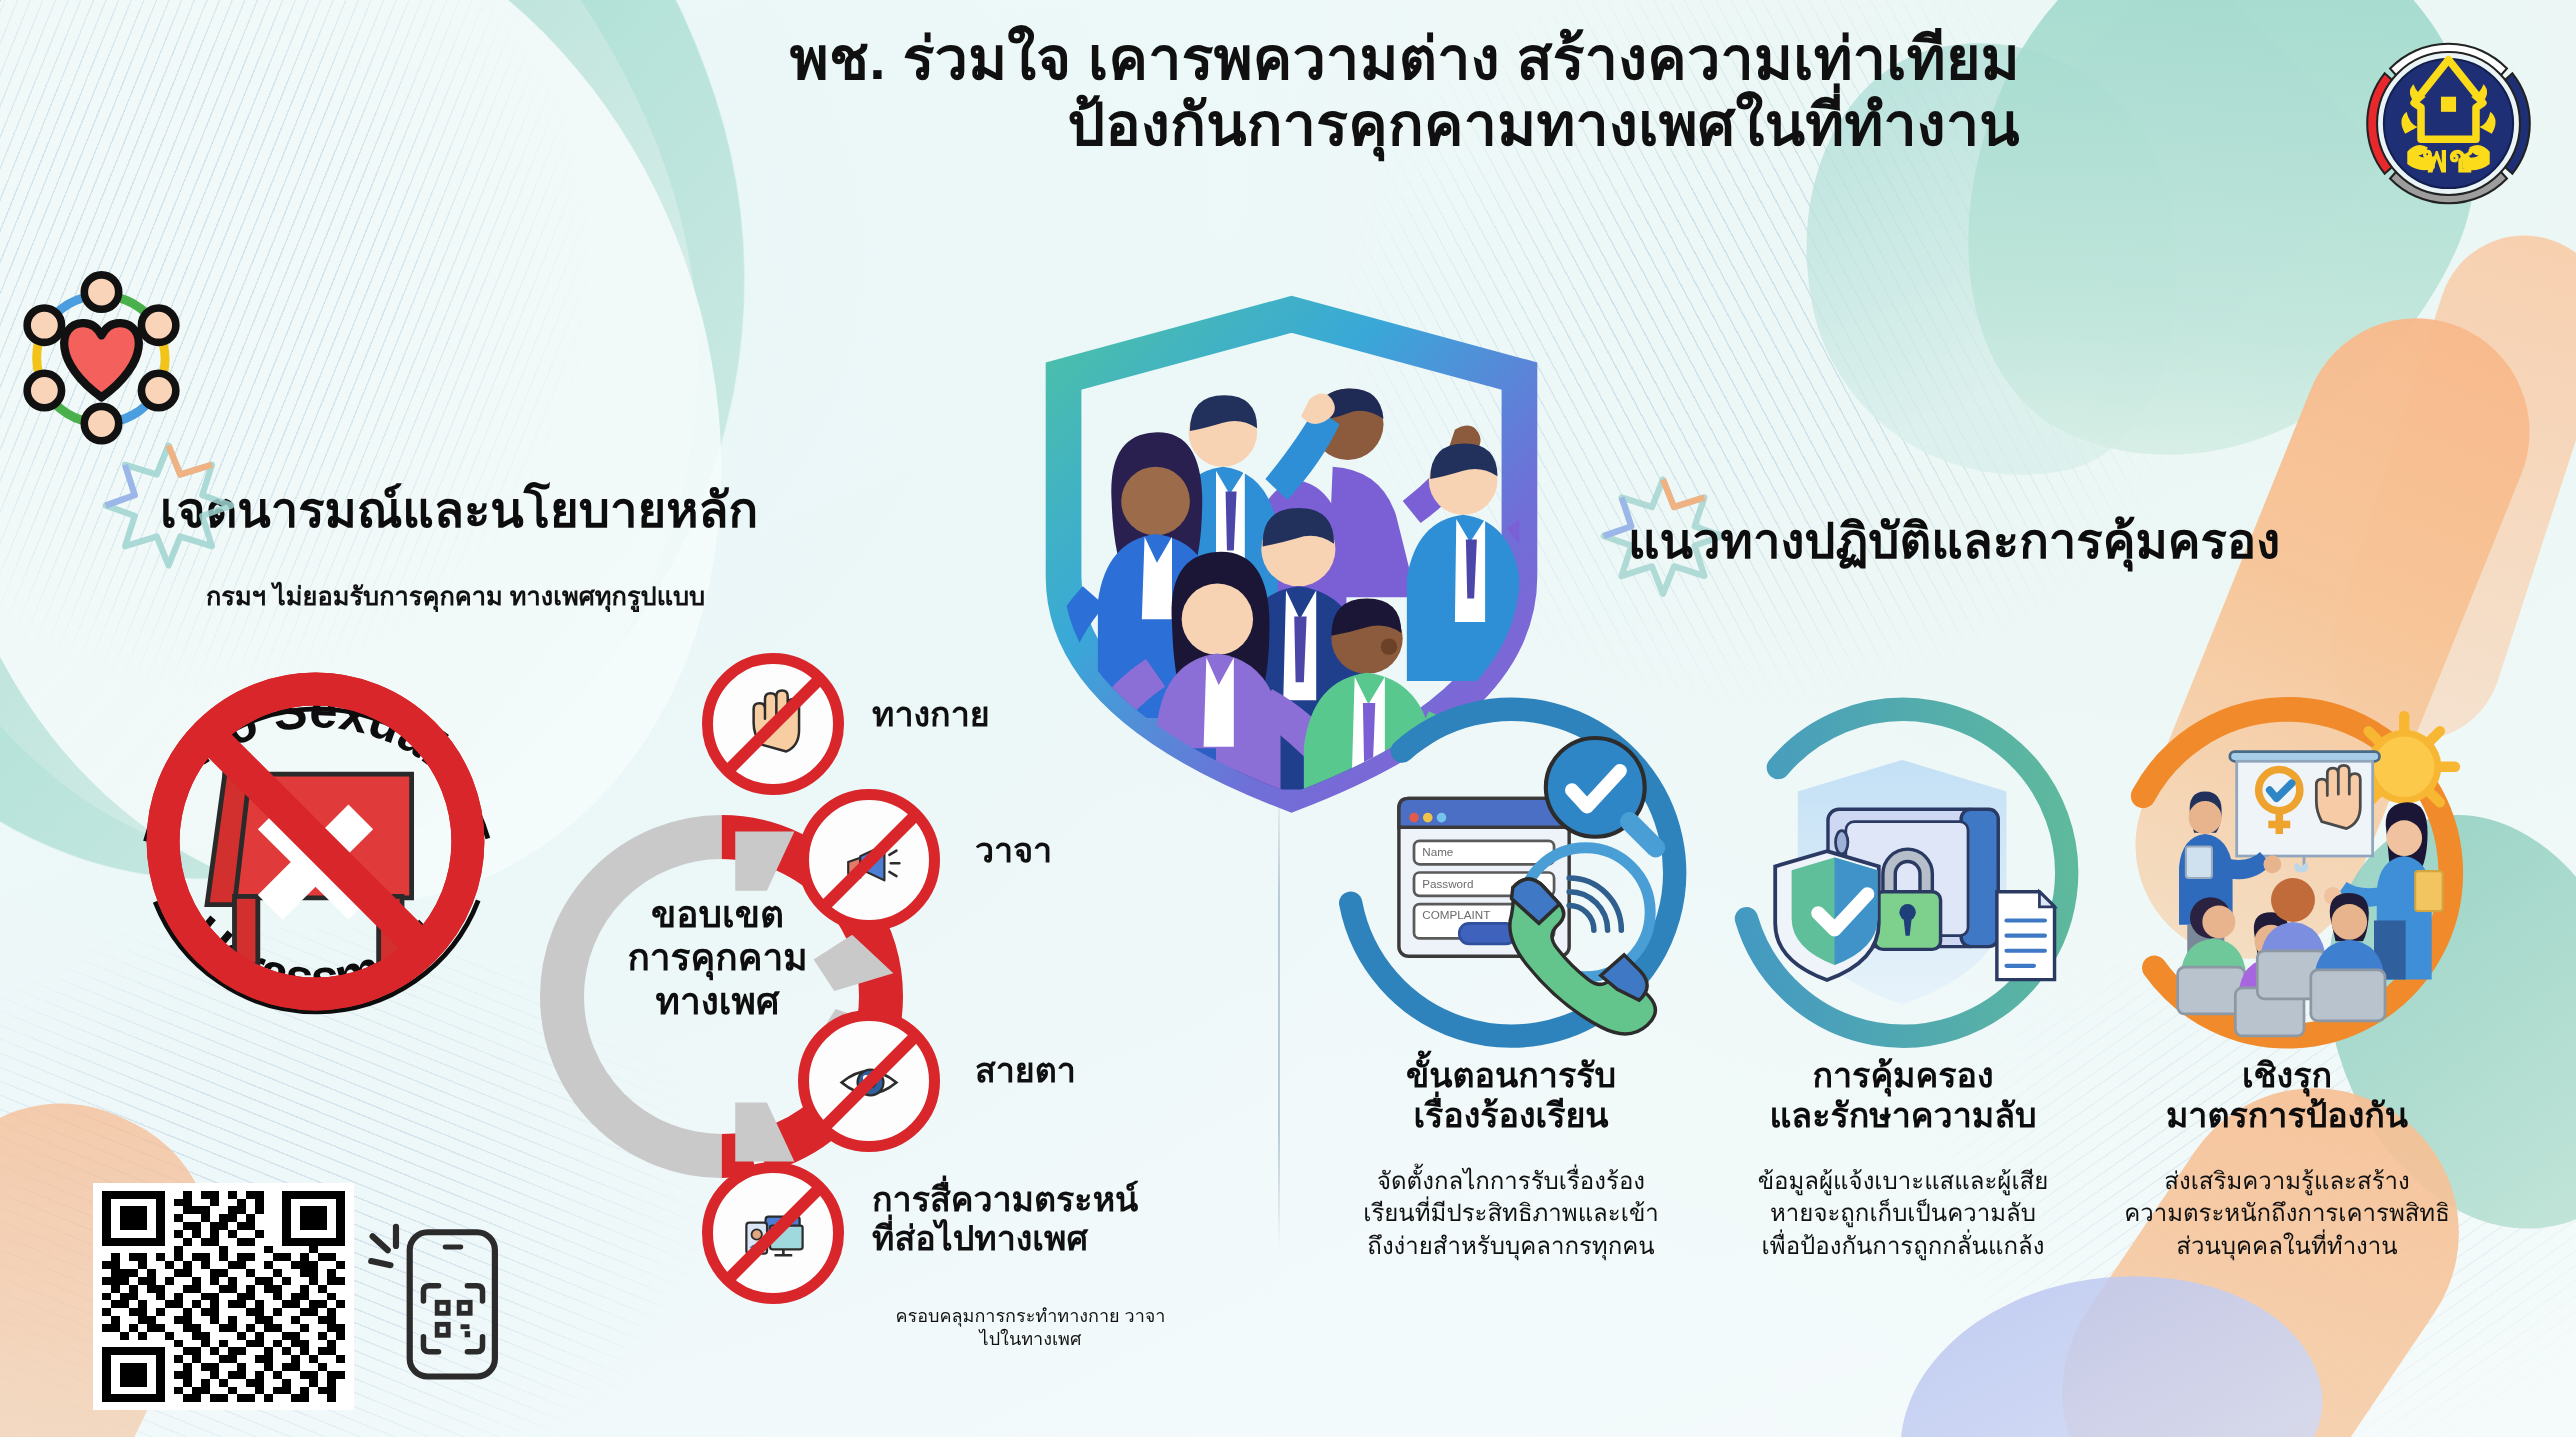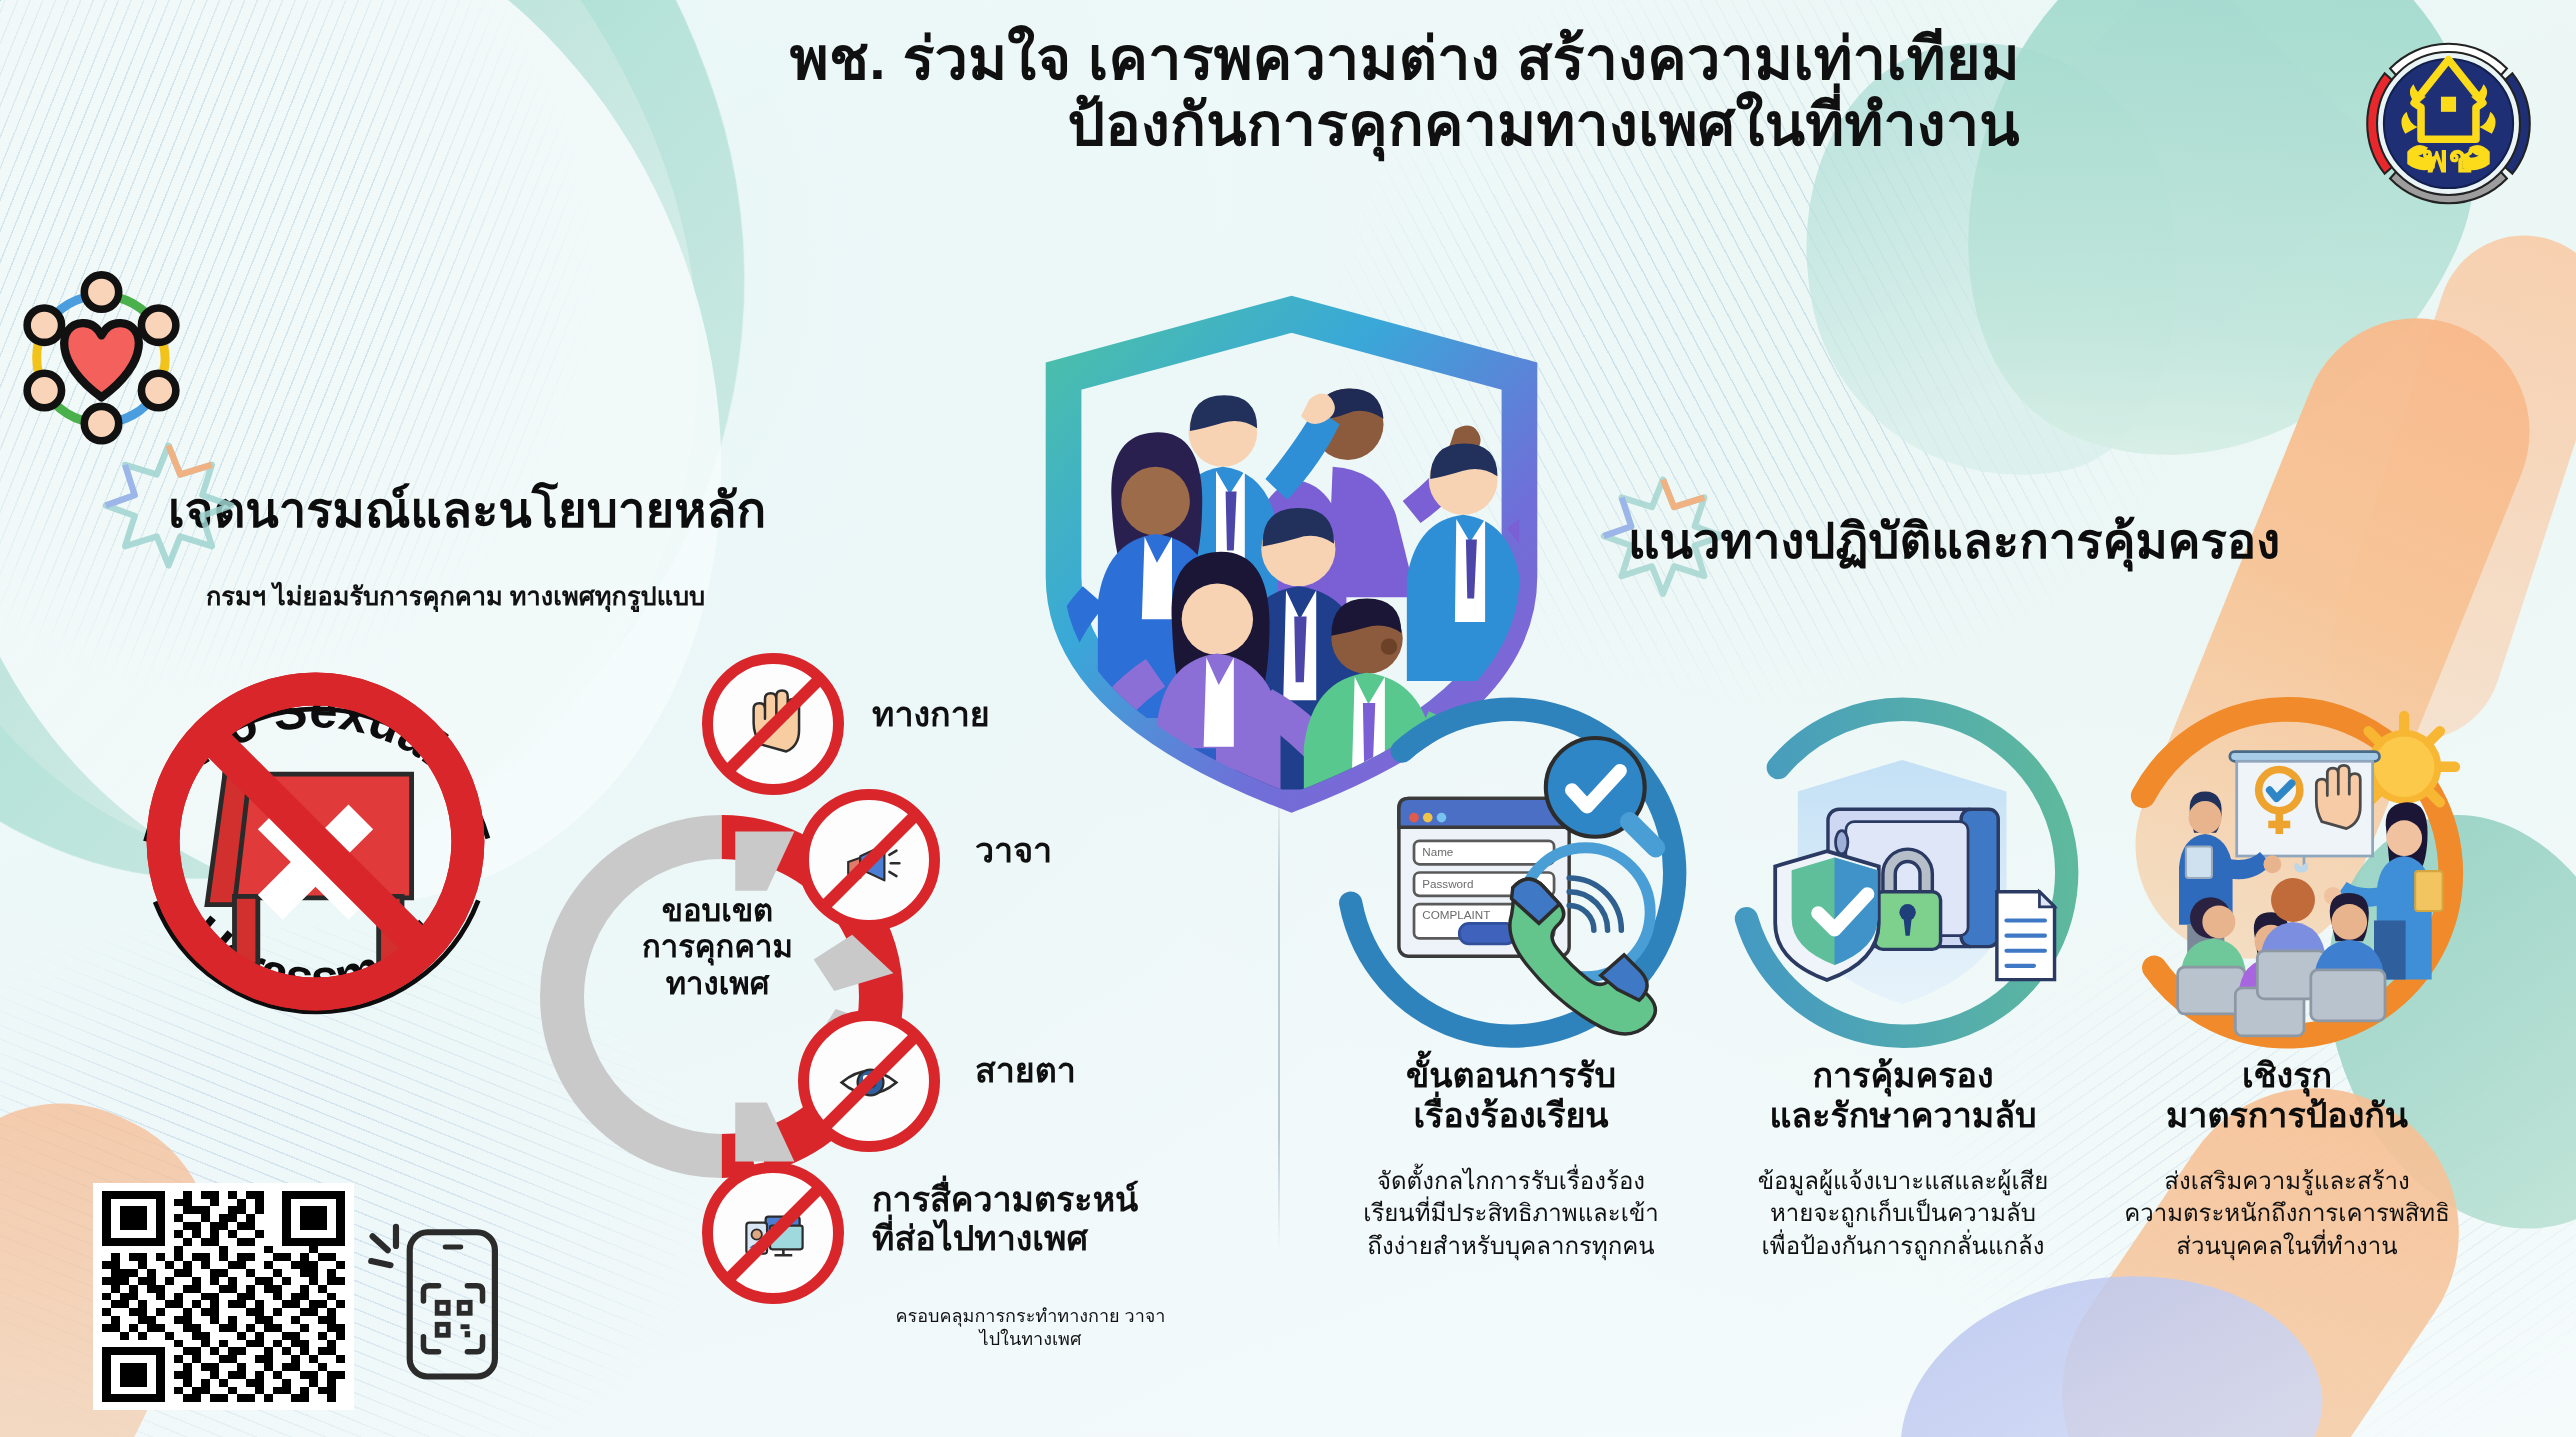--- a/index.html
+++ b/index.html
@@ -124,41 +124,41 @@
 
   .logo{position:absolute;left:2342px;top:17px;width:213px;height:213px;}
 
   .heart-icon{position:absolute;left:12.4px;top:268px;width:179px;height:179px;}
 
   
   .sec-head{
     position:absolute;font-weight:700;color:#0d0d0d;
     font-size:49px;white-space:nowrap;line-height:1;
   }
-  .sec-left{left:168px;top:486px;}
+  .sec-left{left:160px;top:486px;}
   .sec-sub{
     position:absolute;left:206px;top:576px;
     font-size:25.4px;font-weight:700;color:#121212;white-space:nowrap;
   }
   .sec-right{left:1628px;top:517px;}
 
   .divider{
     position:absolute;left:1278px;top:776px;width:2.1px;height:474px;
     background:linear-gradient(180deg,rgba(150,170,180,0),rgba(140,165,180,.55) 25%,rgba(140,165,180,.55) 75%,rgba(150,170,180,0));
   }
 
   
   .stamp{position:absolute;left:137px;top:663px;width:357px;height:357px;}
   .arc-text{position:absolute;left:96px;top:635px;width:440px;height:440px;}
 
   
   .donut{position:absolute;left:529px;top:804px;width:385px;height:385px;}
   .donut-label{
     position:absolute;left:556px;top:893px;width:323px;text-align:center;
-    font-size:31px;font-weight:700;color:#0e0e0e;line-height:1.17;
+    font-size:37px;font-weight:700;color:#0e0e0e;line-height:1.17;
   }
   .ban{position:absolute;width:142px;height:142px;}
   .ban-ring{
     position:absolute;inset:0;border-radius:50%;
     border:11.7px solid #d8262b;background:#fdfdfd;
     box-sizing:border-box;
   }
   .ban-slash{
     position:absolute;left:50%;top:5.5px;width:11.7px;height:131px;
     margin-left:-5.5px;background:#d8262b;transform:rotate(45deg);border-radius:2.1px;

